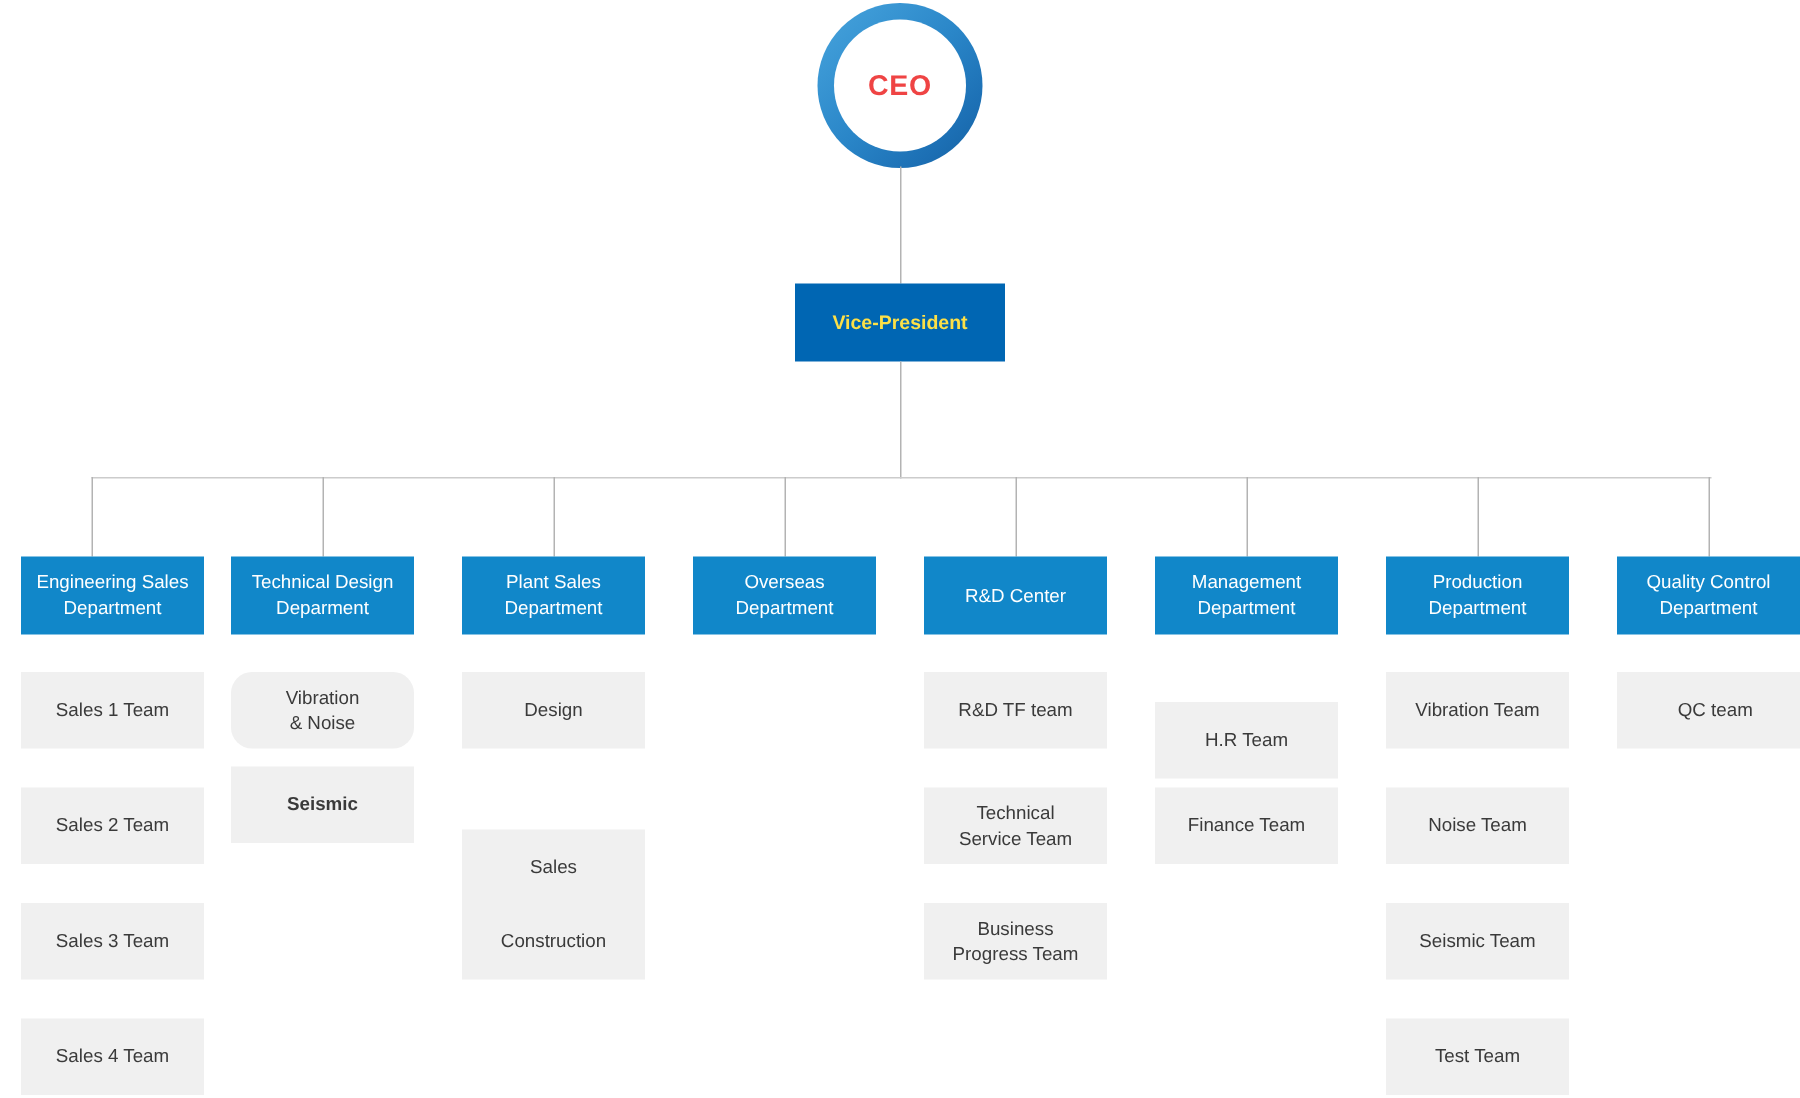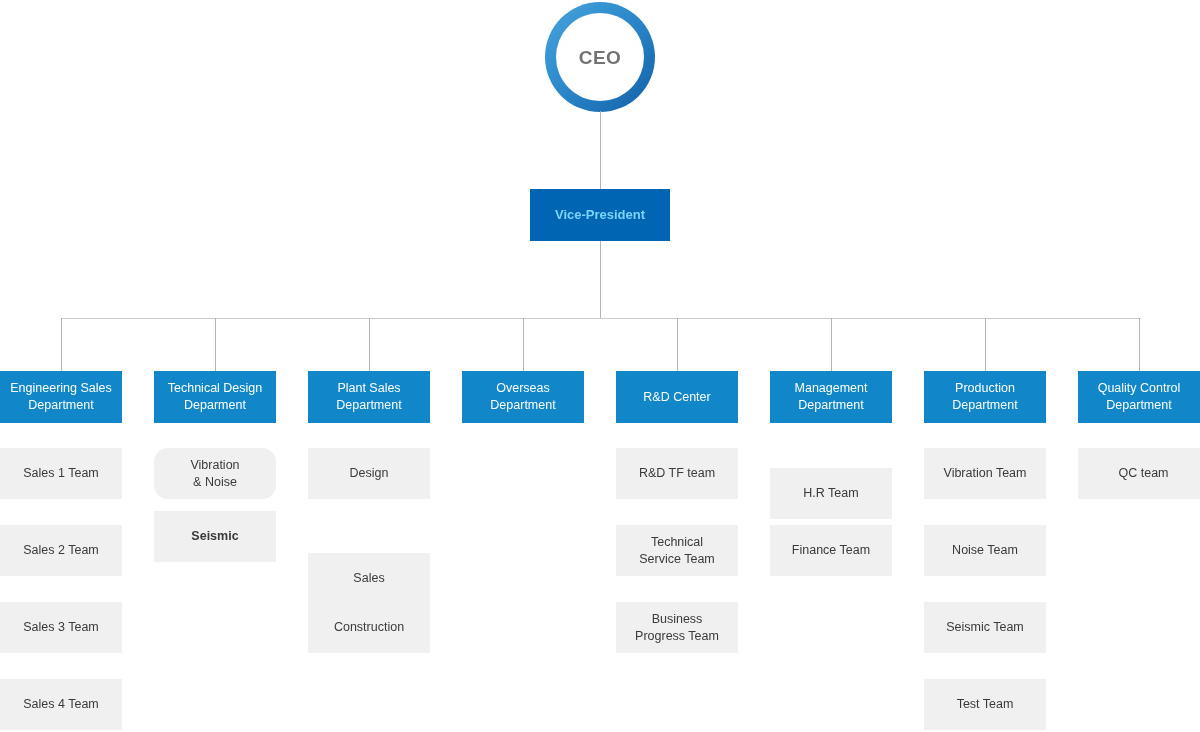--- a/index.html
+++ b/index.html
@@ -43,21 +43,21 @@
     height: 88px;
     border-radius: 50%;
     background: #ffffff;
     display: flex;
     align-items: center;
     justify-content: center;
   }
   .ceo-label {
     font-size: 19px;
     font-weight: bold;
-    color: #737373;
+    color: #ef4444;
     letter-spacing: 0.5px;
     line-height: 1;
   }
 
   
   .vline {
     position: absolute;
     width: 1px;
     background: #b3b3b3;
   }
@@ -74,21 +74,21 @@
     top: 189px;
     width: 140px;
     height: 52px;
     background: #0066b3;
     display: flex;
     align-items: center;
     justify-content: center;
     box-sizing: border-box;
   }
   .vp-label {
-    color: #7dd3fc;
+    color: #fde047;
     font-size: 13px;
     font-weight: bold;
     line-height: 1.15;
     text-align: center;
   }
 
   
   .column {
     position: absolute;
     top: 371px;
@@ -155,21 +155,21 @@
 
   <div class="vline" style="left:61px;   top:318px; height:53px;"></div>
   <div class="vline" style="left:215px;  top:318px; height:53px;"></div>
   <div class="vline" style="left:369px;  top:318px; height:53px;"></div>
   <div class="vline" style="left:523px;  top:318px; height:53px;"></div>
   <div class="vline" style="left:677px;  top:318px; height:53px;"></div>
   <div class="vline" style="left:831px;  top:318px; height:53px;"></div>
   <div class="vline" style="left:985px;  top:318px; height:53px;"></div>
   <div class="vline" style="left:1139px; top:318px; height:53px;"></div>
 
-  <div class="column" style="left:0px;">
+  <div class="column" style="left:14px;">
     <div class="dept-head">
       <span class="dept-label">Engineering Sales
 Department</span>
     </div>
     <div class="team-box" style="top:77px;">
       <span class="team-label">Sales 1 Team</span>
     </div>
     <div class="team-box" style="top:154px;">
       <span class="team-label">Sales 2 Team</span>
     </div>

